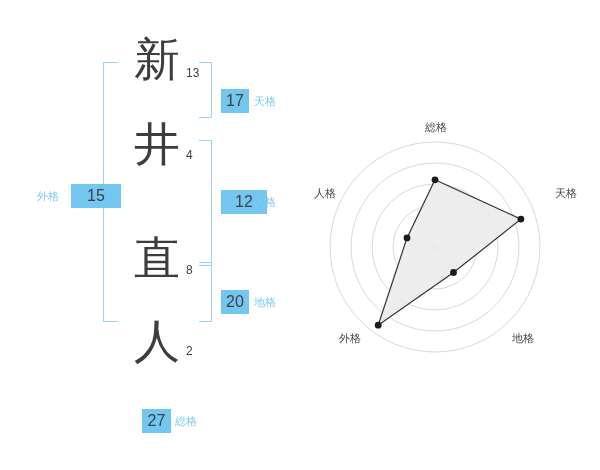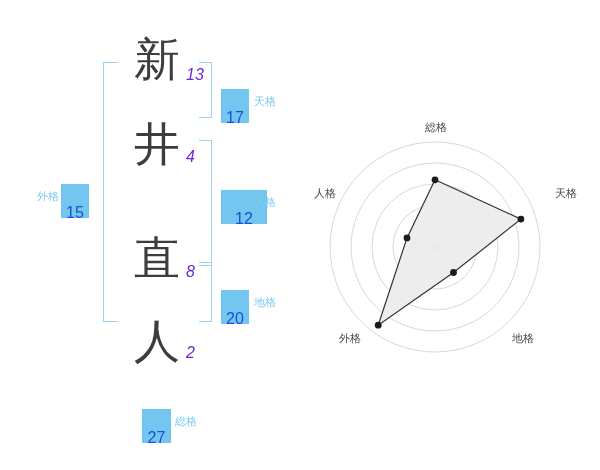--- a/index.html
+++ b/index.html
@@ -37,47 +37,46 @@
     font-size: 46px;
     line-height: 46px;
     color: #3d3d3d;
     font-weight: 400;
     text-align: center;
     width: 56px;
   }
 
   .char-num {
     position: absolute;
-    font-size: 16px;
-    color: #6d28d9;
+    font-size: 12px;
+    color: #404040;
     letter-spacing: 0;
-    font-style: italic;
   }
 
   
   .bracket {
     position: absolute;
     border: 1.5px solid #9ed3ef;
     border-right: none;
   }
   .bracket.right {
     border: 1.5px solid #9ed3ef;
     border-left: none;
   }
 
   .badge {
     position: absolute;
     background: #72c6ef;
-    color: #1d4ed8;
+    color: #404040;
     font-size: 16px;
     font-weight: 400;
     line-height: 24px;
     height: 24px;
     min-width: 24px;
-    padding: 17px 4px;
+    padding: 0 4px;
     text-align: center;
     box-sizing: border-box;
   }
 
   .badge-label {
     position: absolute;
     font-size: 11px;
     color: #7ecbf0;
     line-height: 24px;
   }
@@ -101,21 +100,21 @@
 </head>
 <body>
 
 <div id="root">
 
   <div class="name-panel">
 
     <div class="bracket" style="left:103px; top:62px; width:14px; height:258px;"></div>
 
     <div class="badge-label" style="left:37px; top:184px;">外格</div>
-    <div class="badge" style="left:61px; top:184px; width:28px;">15</div>
+    <div class="badge" style="left:71px; top:184px; width:50px;">15</div>
 
     <div class="kanji" style="left:129px; top:36px;">新</div>
     <div class="char-num" style="left:186px; top:66px;">13</div>
 
     <div class="kanji" style="left:129px; top:121px;">井</div>
     <div class="char-num" style="left:186px; top:148px;">4</div>
 
     <div class="kanji" style="left:129px; top:235px;">直</div>
     <div class="char-num" style="left:186px; top:263px;">8</div>
 

